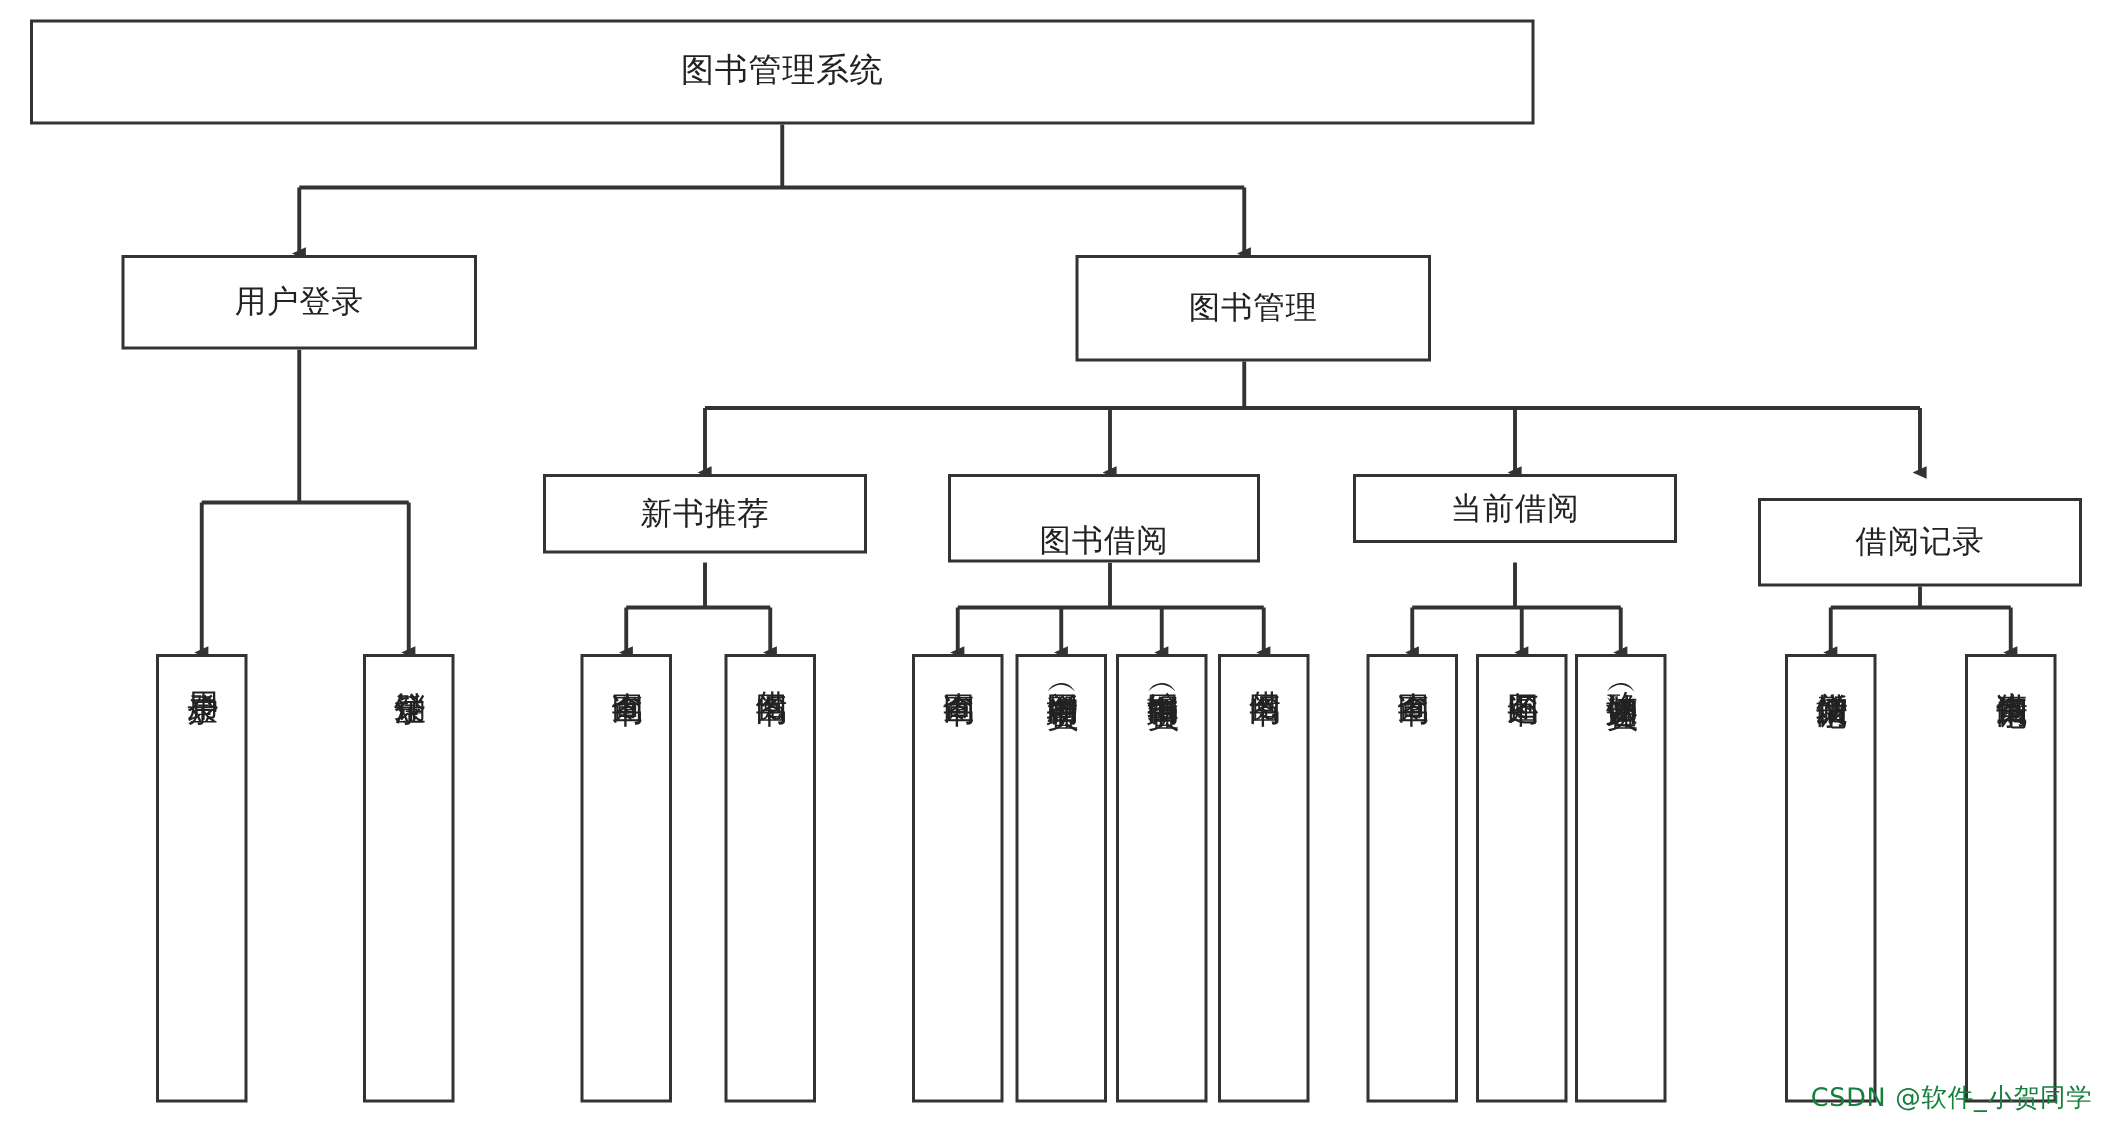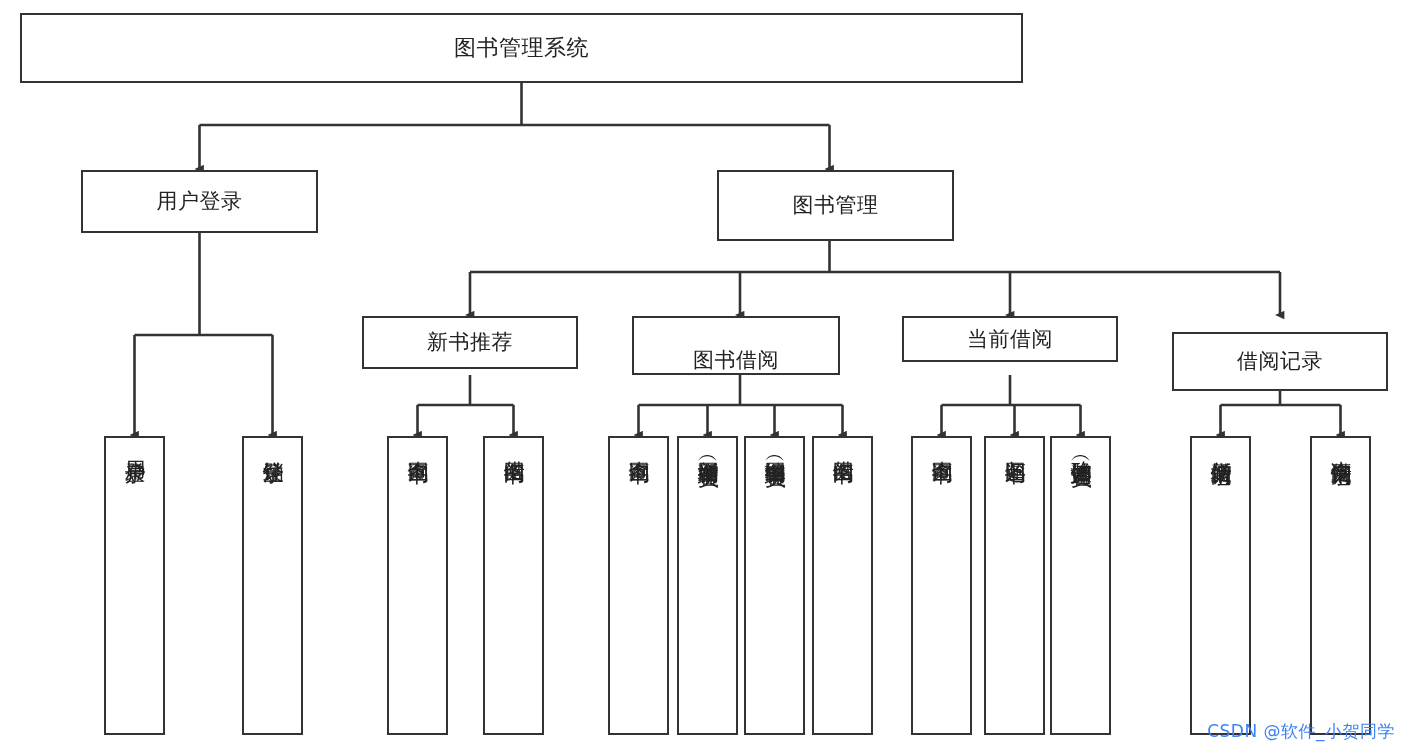--- a/index.html
+++ b/index.html
@@ -58,21 +58,21 @@
     line-height: 1.22;
     letter-spacing: 1px;
     margin: 0 auto;
   }
   .node.root .node-label { font-size: 22px; }
   .watermark {
     position: absolute;
     right: 10px;
     bottom: 4px;
     font-size: 17px;
-    color: #3b82f6;
+    color: #15803d;
     white-space: nowrap;
     letter-spacing: 0.5px;
   }
 </style>
 </head>
 <body>
 
 <div id="diagram-root">
 
   <svg id="edge-layer" viewBox="0 0 1405 747" xmlns="http://www.w3.org/2000/svg">

